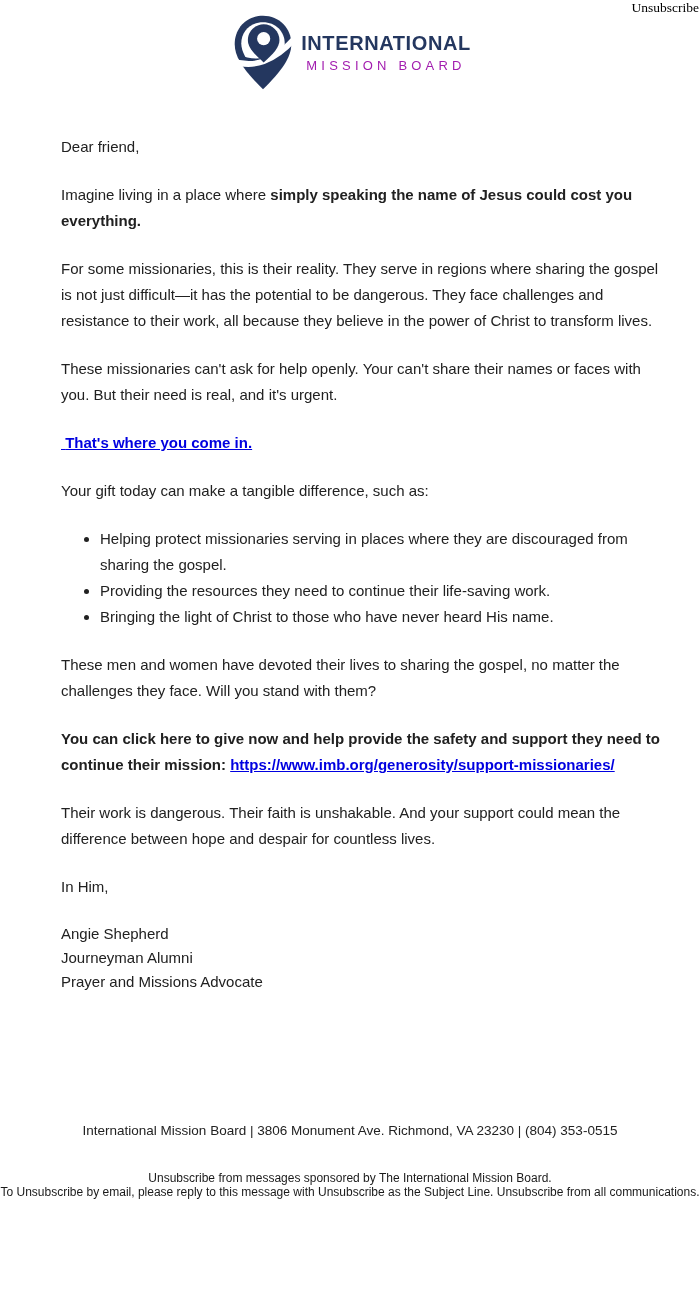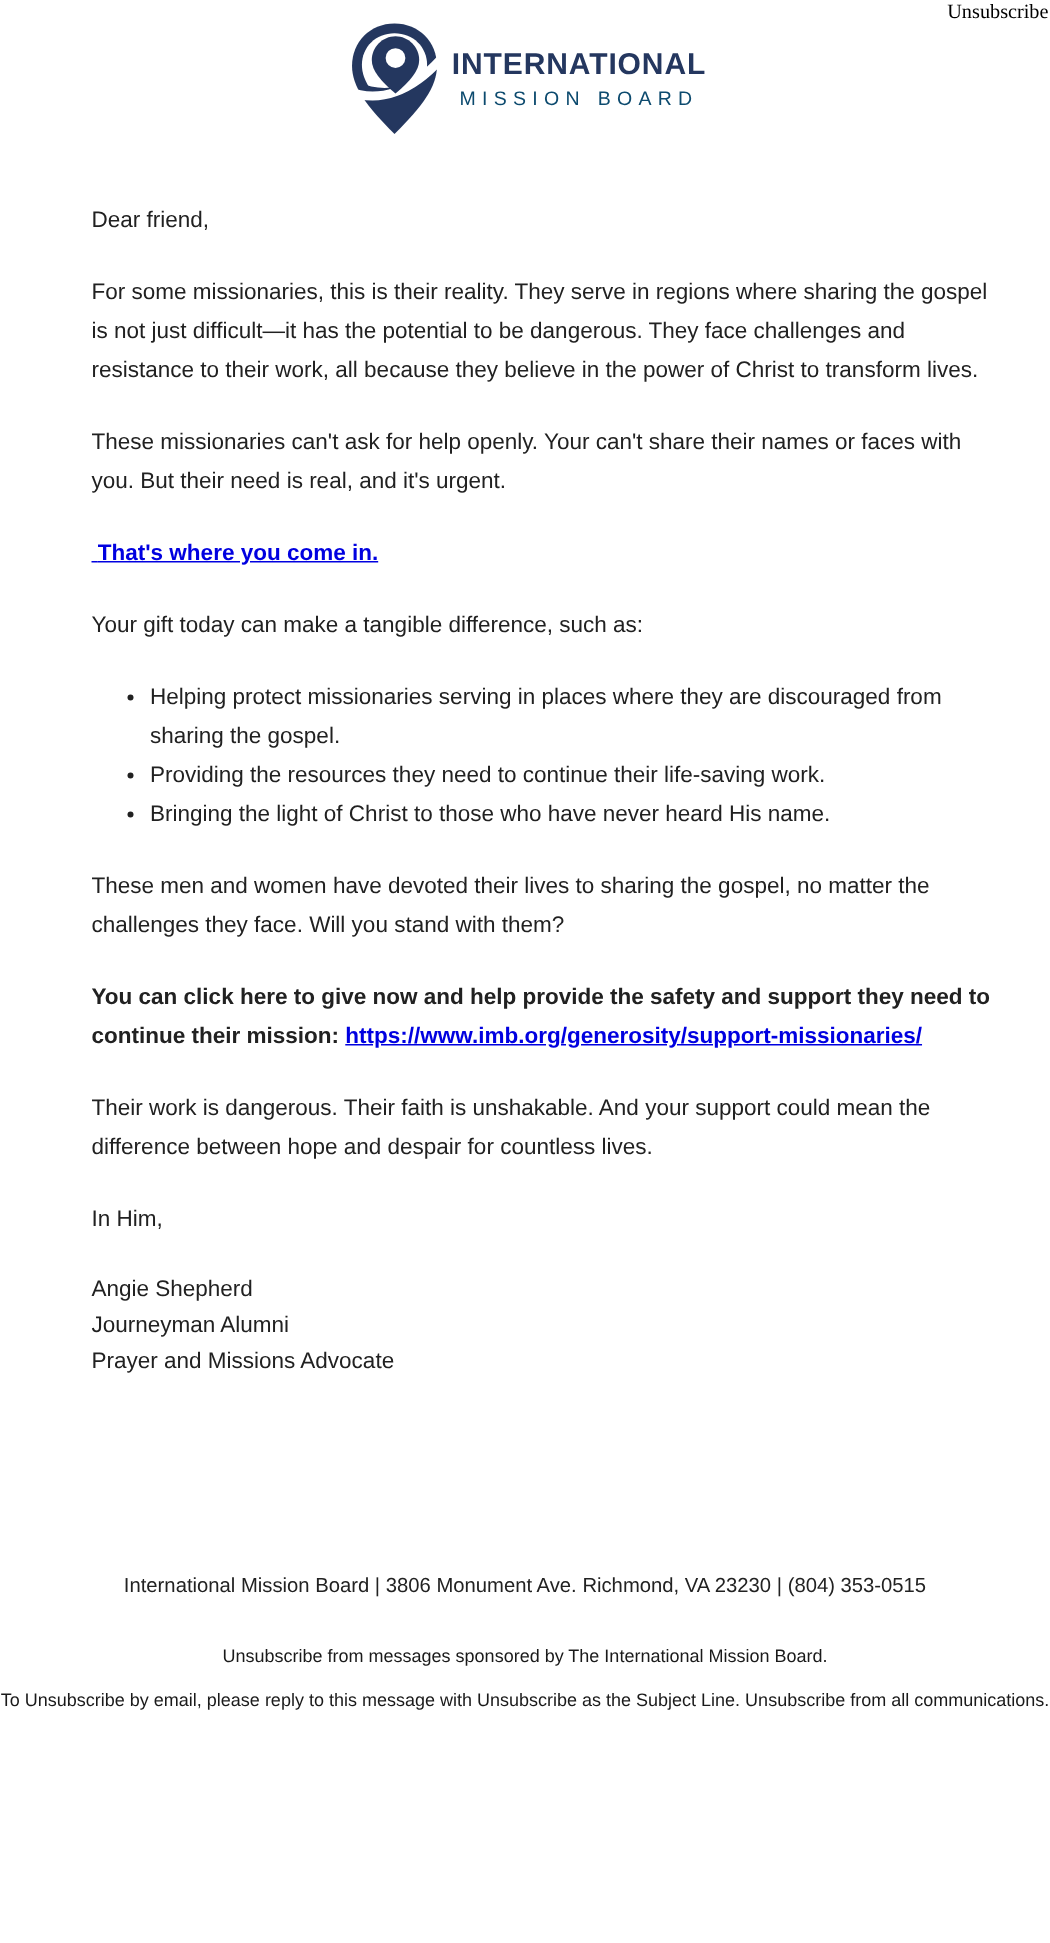--- a/index.html
+++ b/index.html
@@ -37,21 +37,21 @@
   .logo-text { margin-left: 4px; display: flex; flex-direction: column; align-items: center; }
   .logo-line1 {
     font-size: 20px;
     font-weight: bold;
     letter-spacing: 0.6px;
     color: #24375f;
   }
   .logo-line2 {
     font-size: 13px;
     letter-spacing: 4.2px;
-    color: #0c4a6e;
+    color: #a21caf;
     margin-top: 3px;
   }
   .content {
     margin: 42px 32px 0 61px;
     font-size: 15px;
     line-height: 26px;
   }
   .content p { margin: 22px 0; }
   .content ul { margin: 22px 0; padding-left: 39px; }
   .content li { line-height: 26px; }
@@ -72,21 +72,20 @@
   }
   .footer-sponsored {
     text-align: center;
     font-size: 12px;
     color: #1a1a1a;
     margin-top: 32px;
   }
   .footer-reply-row {
     display: flex;
     justify-content: center;
-    margin-top: 15px;
   }
   .footer-reply {
     font-size: 12px;
     color: #1a1a1a;
     white-space: nowrap;
   }
   .footer-privacy-row {
     text-align: center;
     margin-top: 17px;
   }
@@ -109,20 +108,21 @@
     <div class="logo-text">
       <span class="logo-line1">INTERNATIONAL</span>
       <span class="logo-line2">MISSION BOARD</span>
     </div>
   </div>
 </div>
 
 <div class="content">
   <p>Dear friend,</p>
 
+  <p><span>Imagine living in a place where </span><strong>simply speaking the name of Jesus could cost you everything.</strong></p>
 
   <p>For some missionaries, this is their reality. They serve in regions where sharing the gospel is not just difficult—it has the potential to be dangerous. They face challenges and resistance to their work, all because they believe in the power of Christ to transform lives.</p>
 
   <p>These missionaries can't ask for help openly. Your can't share their names or faces with you. But their need is real, and it's urgent.</p>
 
   <p><a href="#" class="blue-link"> That's where you come in.</a></p>
 
   <p>Your gift today can make a tangible difference, such as:</p>
 
   <ul>

